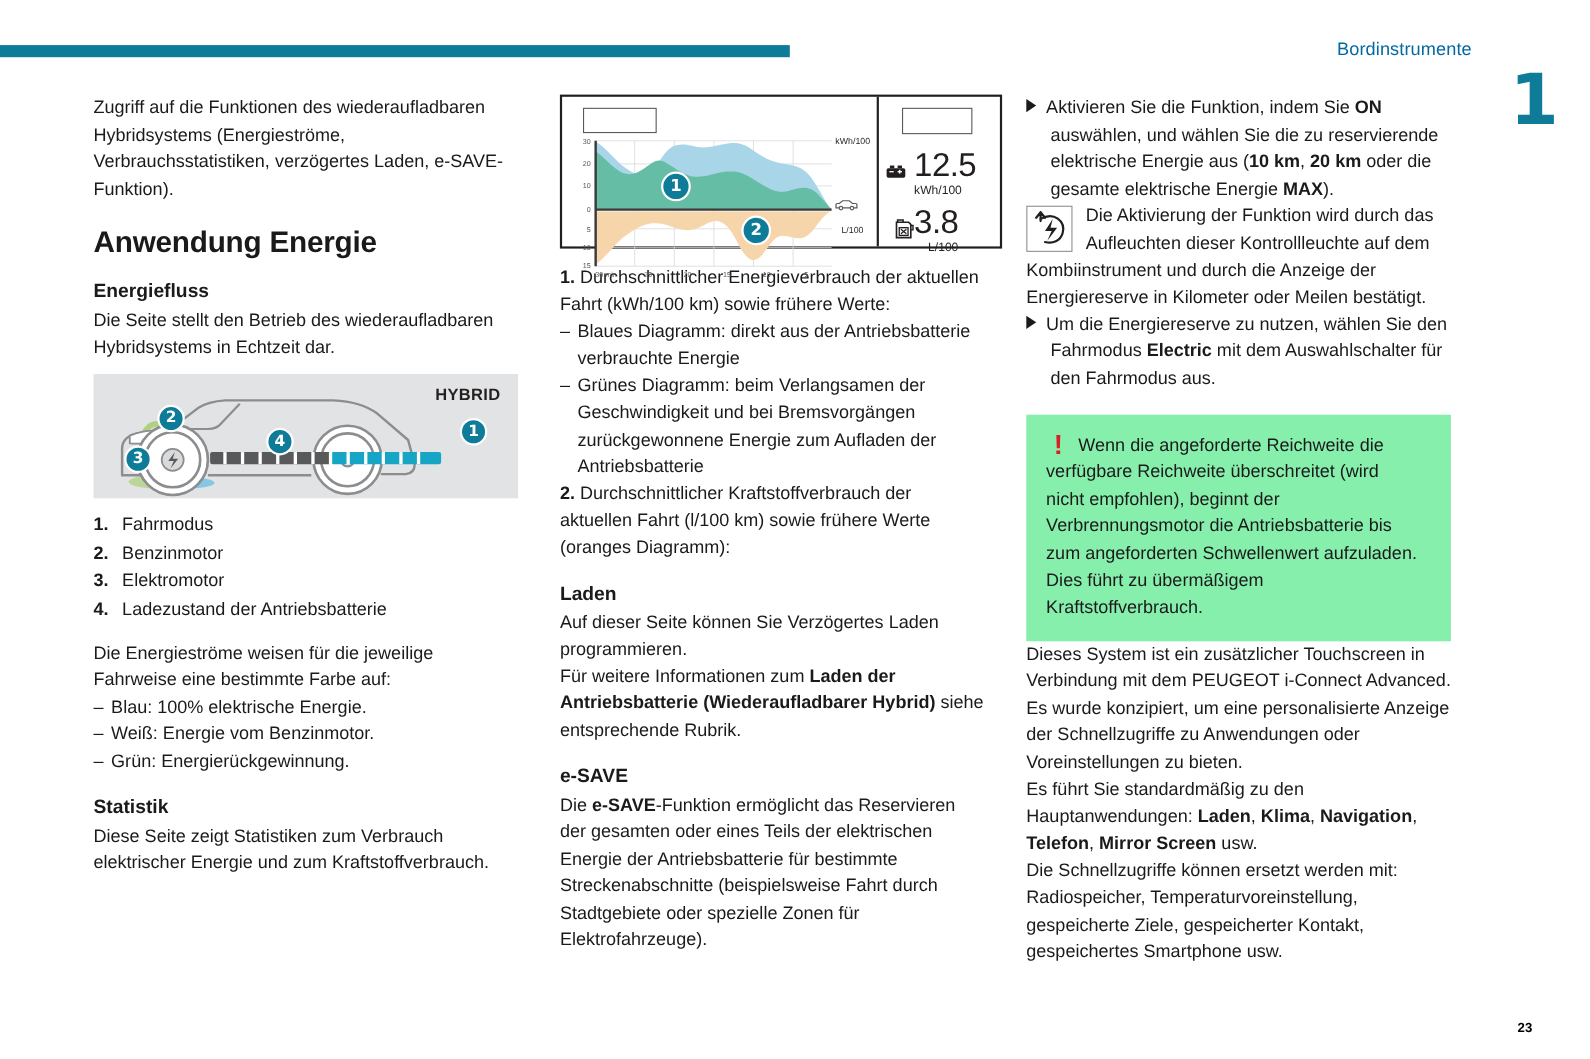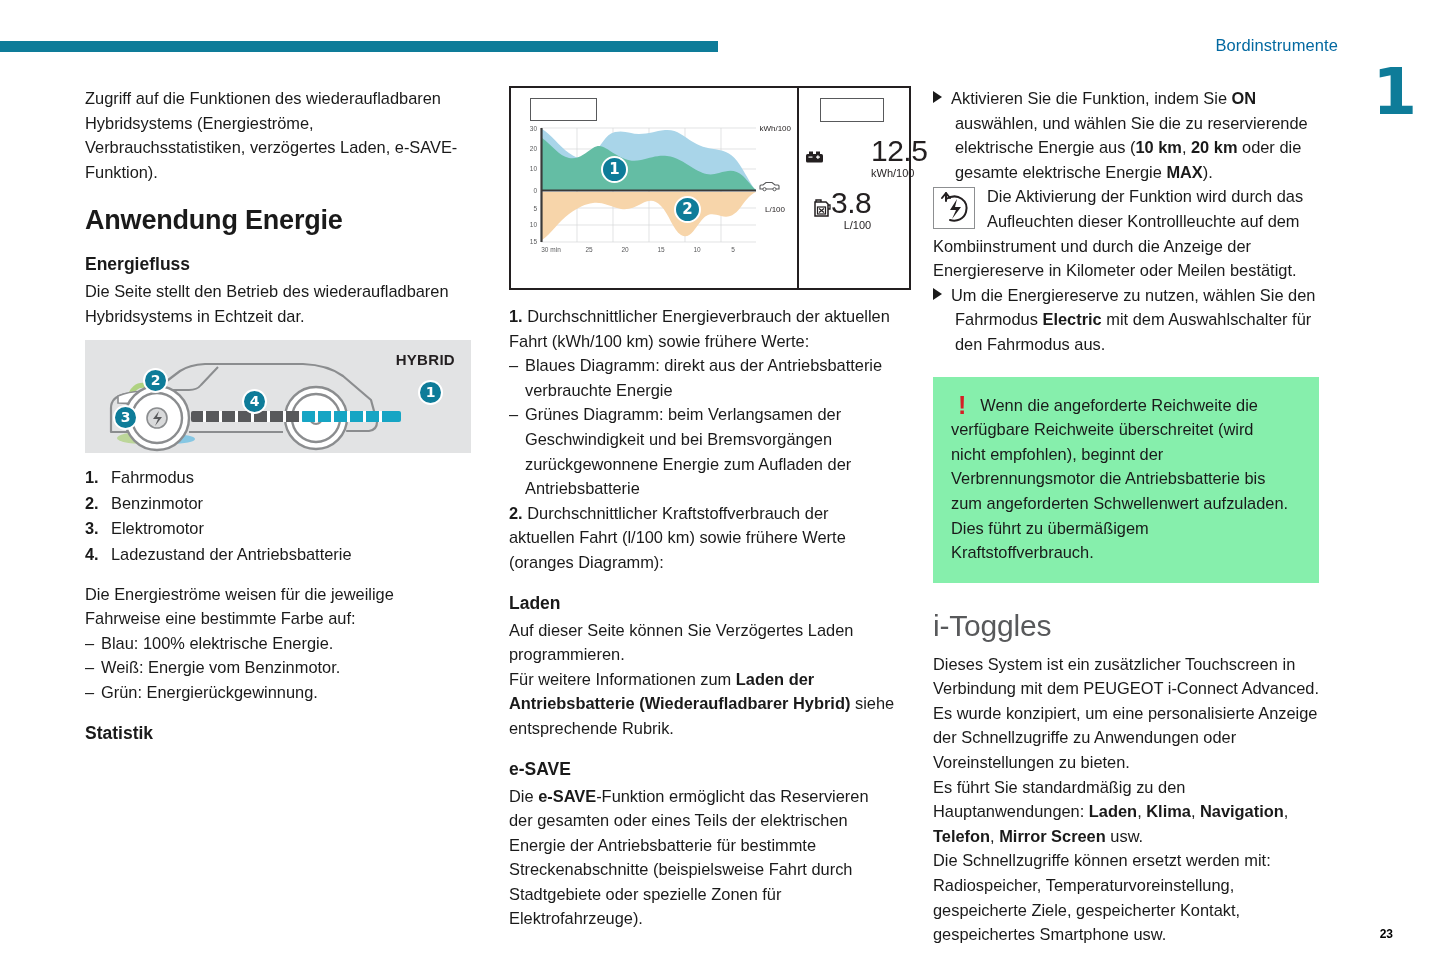--- a/index.html
+++ b/index.html
@@ -142,21 +142,21 @@
     font-family: "DejaVu Sans", sans-serif;
   }
   #callout-1 { right: 28px;  top: 40px; }
   #callout-2 { left: 58px;   top: 28px; }
   #callout-3 { left: 28px;   top: 65px; }
   #callout-4 { left: 157px;  top: 49px; }
 
   
   #screen-figure {
     position: relative;
-    width: 402px; height: 204px;
+    width: 402px; height: 140px;
     border: 2px solid #231f20;
     background: #ffffff;
     display: flex;
   }
   #screen-left {
     position: relative;
     flex: 1 1 auto;
     border-right: 2px solid #231f20;
   }
   #screen-right {
@@ -170,21 +170,21 @@
     background: #ffffff;
   }
   #field-left  { left: 19px; top: 10px; width: 67px; height: 23px; }
   #field-right { left: 21px; top: 10px; width: 64px; height: 24px; }
 
   .readout {
     position: absolute;
     display: flex;
     align-items: flex-start;
   }
-  #readout-kwh { left: 6px; top: 48px; gap: 40px; }
+  #readout-kwh { left: 6px; top: 48px; }
   #readout-l   { left: 6px; top: 100px; text-align: right; }
   .readout .glyph { width: 26px; flex: none; padding-top: 10px; }
   .readout .vals { line-height: 1; }
   .readout .big {
     font-size: 30px;
     font-weight: normal;
     letter-spacing: -.5px;
     font-family: "Liberation Sans", sans-serif;
     color: #231f20;
   }
@@ -340,20 +340,21 @@
   <div class="dash">
     <span class="d">–</span>
     <span>Weiß: Energie vom Benzinmotor.</span>
   </div>
   <div class="dash">
     <span class="d">–</span>
     <span>Grün: Energierückgewinnung.</span>
   </div>
 
   <h2 class="sub">Statistik</h2>
+  <p>Diese Seite zeigt Statistiken zum Verbrauch elektrischer Energie und zum Kraftstoffverbrauch.</p>
 </div>
 
 <div class="col" id="col-mid">
 
   <div id="screen-figure">
 
     <div id="screen-left">
       <div class="blank-field" id="field-left"></div>
 
       <svg width="288" height="128" viewBox="0 0 288 128" style="position:absolute;left:0;top:38px;">
@@ -532,17 +533,16 @@
     </span>
     <span>Die Aktivierung der Funktion wird durch das Aufleuchten dieser Kontrollleuchte auf dem Kombiinstrument und durch die Anzeige der Energiereserve in Kilometer oder Meilen bestätigt.</span>
   </p>
 
   <p class="arrow-row"><span class="arrow"></span><span>Um die Energiereserve zu nutzen, wählen Sie den Fahrmodus </span><b>Electric</b><span> mit dem Auswahlschalter für den Fahrmodus aus.</span></p>
 
   <div id="warning-box">
     <span class="bang">!</span><span>Wenn die angeforderte Reichweite die verfügbare Reichweite überschreitet (wird nicht empfohlen), beginnt der Verbrennungsmotor die Antriebsbatterie bis zum angeforderten Schwellenwert aufzuladen. Dies führt zu übermäßigem Kraftstoffverbrauch.</span>
   </div>
 
-  <h1 class="section grey">i-Toggles</h1>
   <p>Dieses System ist ein zusätzlicher Touchscreen in Verbindung mit dem PEUGEOT i-Connect Advanced. Es wurde konzipiert, um eine personalisierte Anzeige der Schnellzugriffe zu Anwendungen oder Voreinstellungen zu bieten.</p>
   <p><span>Es führt Sie standardmäßig zu den Hauptanwendungen: </span><b>Laden</b>, <b>Klima</b>, <b>Navigation</b>, <b>Telefon</b>, <b>Mirror Screen</b><span> usw.</span></p>
   <p>Die Schnellzugriffe können ersetzt werden mit: Radiospeicher, Temperaturvoreinstellung, gespeicherte Ziele, gespeicherter Kontakt, gespeichertes Smartphone usw.</p>
 </div>
 
 </body></html>

